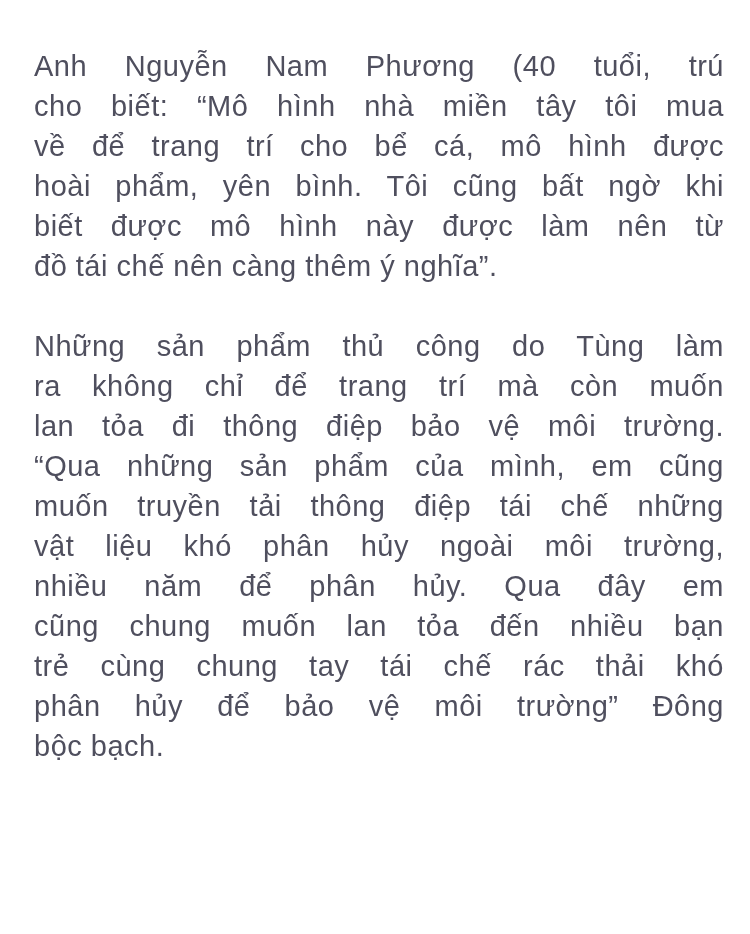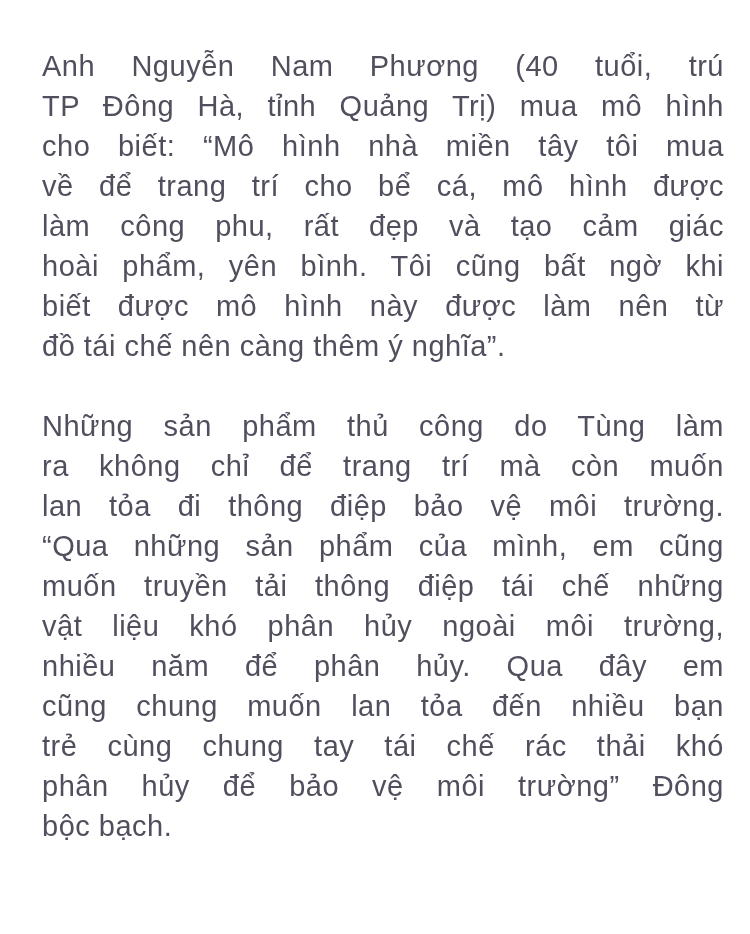--- a/index.html
+++ b/index.html
@@ -18,43 +18,41 @@
     height: 934px;
     padding: 46px 26px 0 26px;
     font-family: "Liberation Sans", sans-serif;
     font-weight: 300;
     font-size: 29px;
     line-height: 40px;
     color: #4f4f5e;
     letter-spacing: 0.5px;
   }
   .para {
-    margin: 0 0 40px 16px;
+    margin: 0 0 40px 8px;
   }
   .line {
     text-align: justify;
     text-align-last: justify;
     min-height: 40px;
   }
   .line.last {
     text-align: right;
     text-align-last: left;
   }
 </style>
 </head>
 <body>
 
 <div class="page">
 
   <div class="para">
     <div class="line">Anh Nguyễn Nam Phương (40 tuổi, trú</div>
-    <div class="line">TP Đông Hà, tỉnh Quảng Trị) mua mô hình</div>
     <div class="line">cho biết: “Mô hình nhà miền tây tôi mua</div>
     <div class="line">về để trang trí cho bể cá, mô hình được</div>
-    <div class="line">làm công phu, rất đẹp và tạo cảm giác</div>
     <div class="line">hoài phẩm, yên bình. Tôi cũng bất ngờ khi</div>
     <div class="line">biết được mô hình này được làm nên từ</div>
     <div class="line last">đồ tái chế nên càng thêm ý nghĩa”.</div>
   </div>
 
   <div class="para">
     <div class="line">Những sản phẩm thủ công do Tùng làm</div>
     <div class="line">ra không chỉ để trang trí mà còn muốn</div>
     <div class="line">lan tỏa đi thông điệp bảo vệ môi trường.</div>
     <div class="line">“Qua những sản phẩm của mình, em cũng</div>

